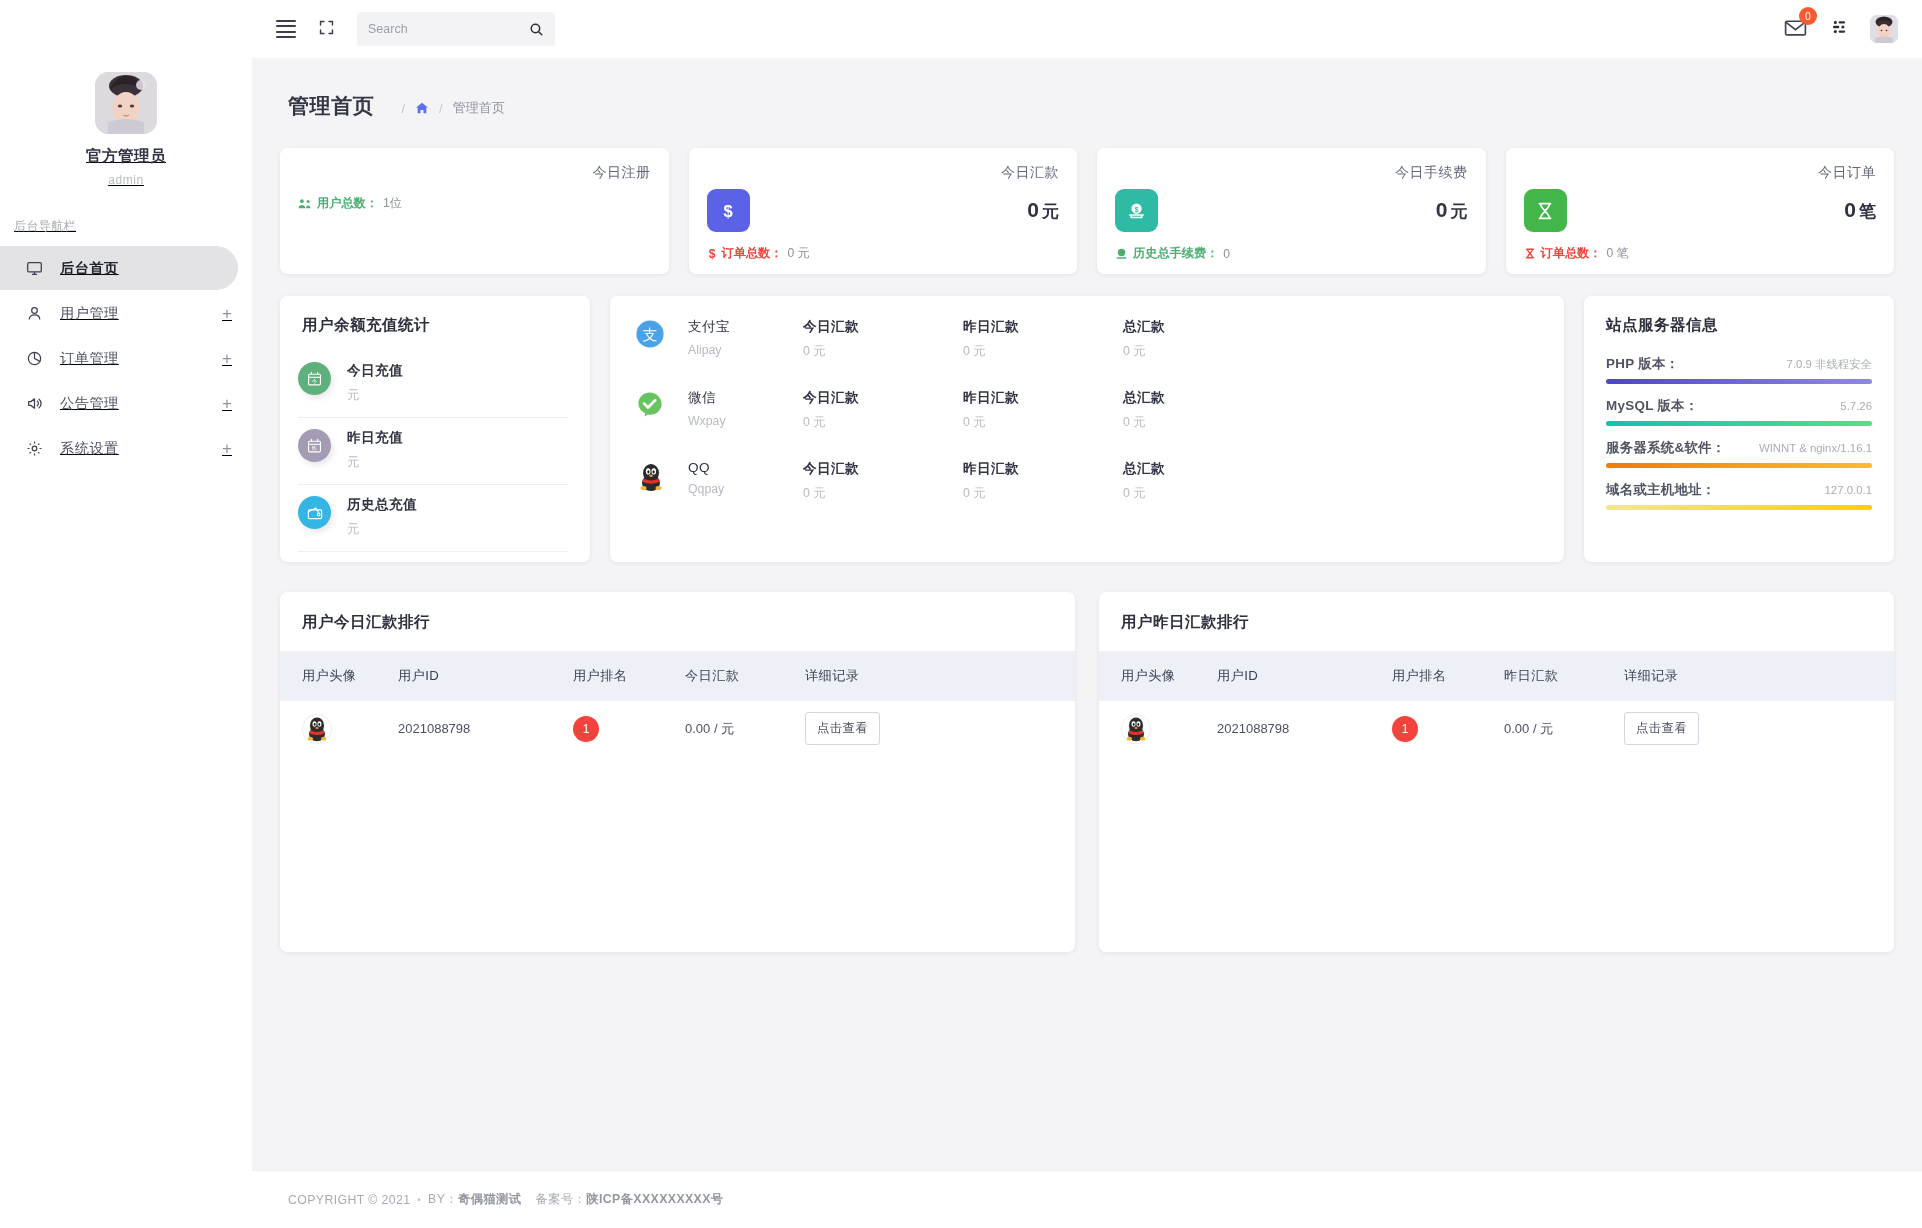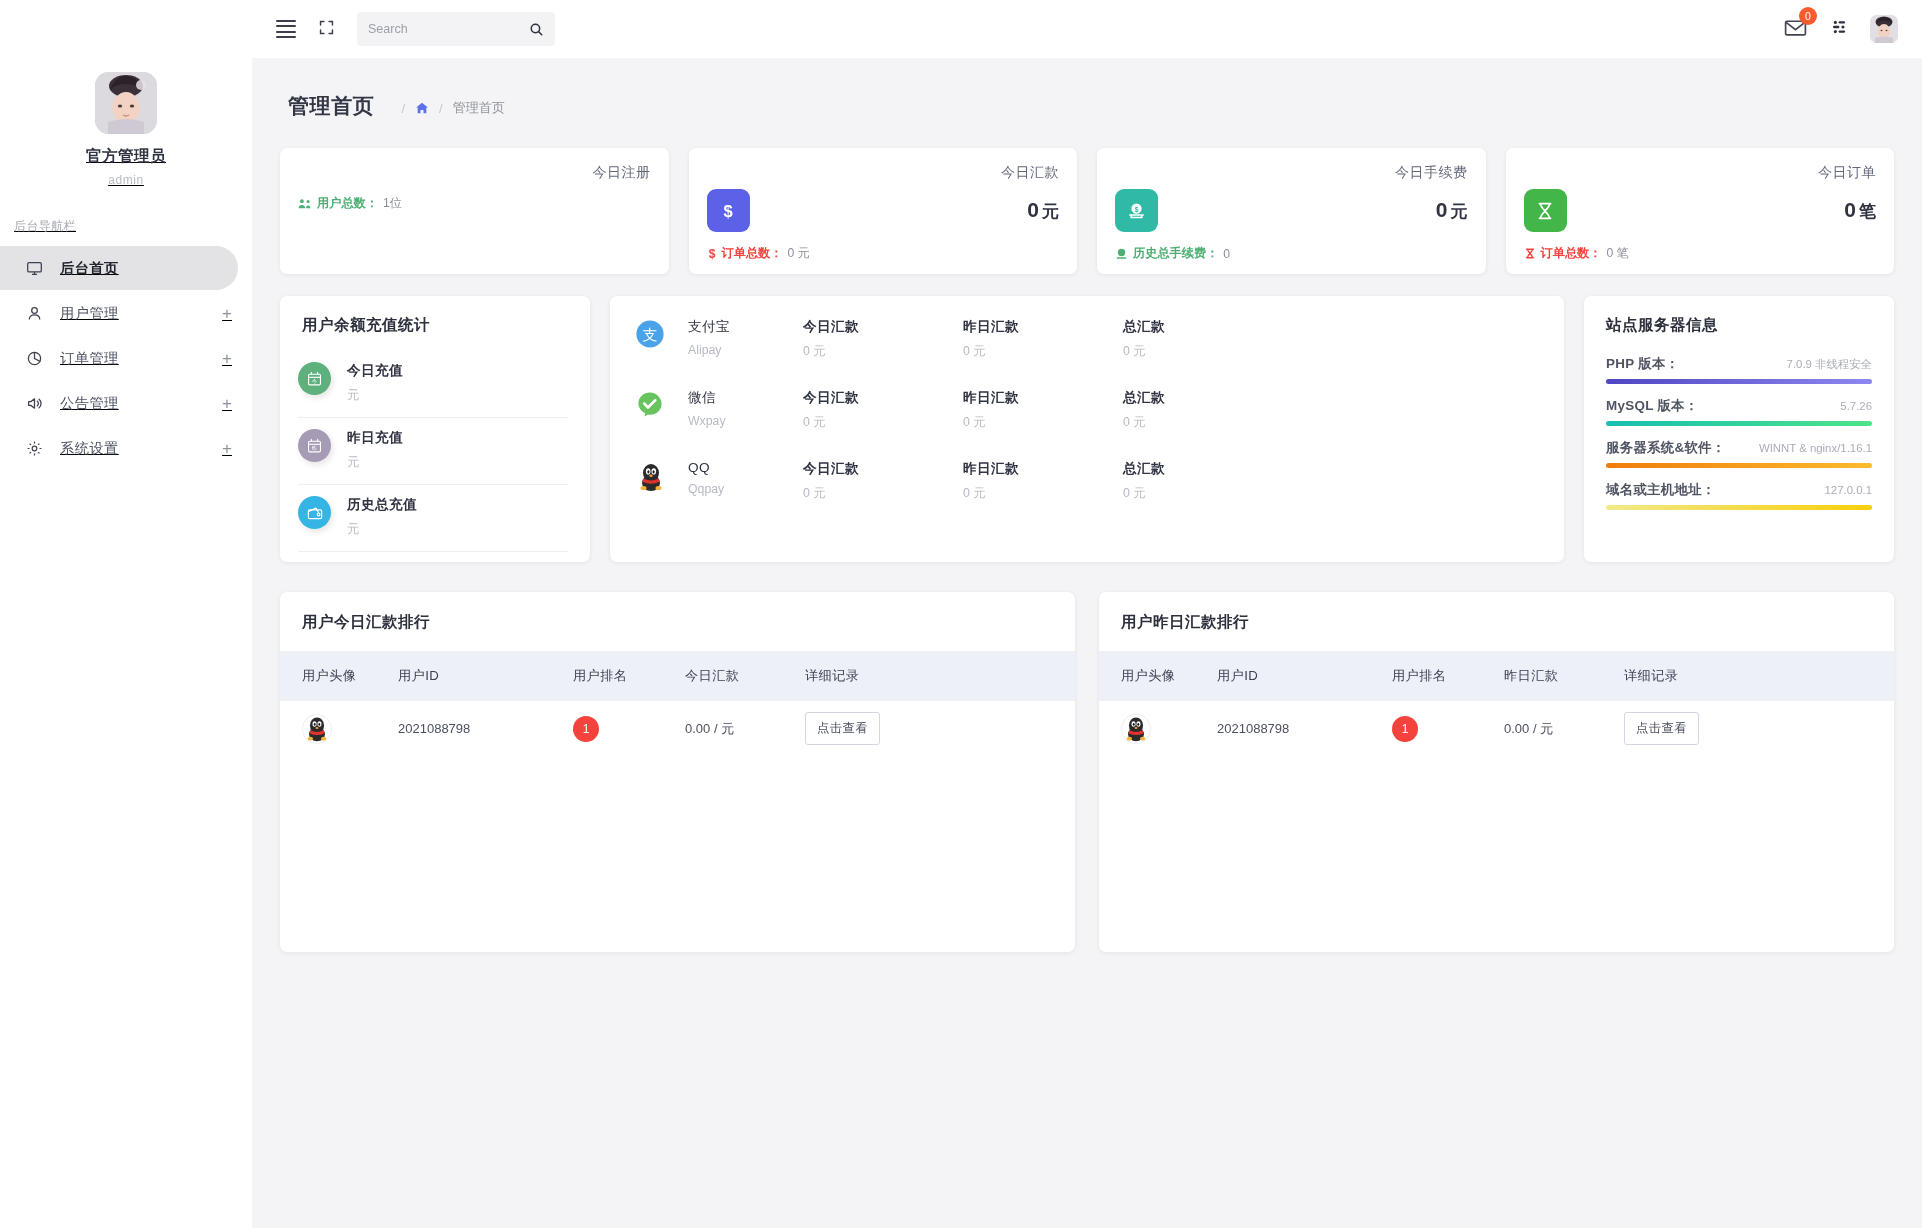--- a/index.html
+++ b/index.html
@@ -752,15 +752,23 @@
                 </td>
               </tr>
             </tbody>
           </table>
         </div>
 
       </section>
       </div>
     </main>
 
+    <footer class="footer">
+      <span>COPYRIGHT © 2021</span>
+      <span class="dot">•</span>
+      <span>BY：</span>
+      <b>奇偶猫测试</b>
+      <span style="margin-left:14px">备案号：</span>
+      <b>陕ICP备XXXXXXXXX号</b>
+    </footer>
 
   </div>
 </div>
 
 </body></html>

